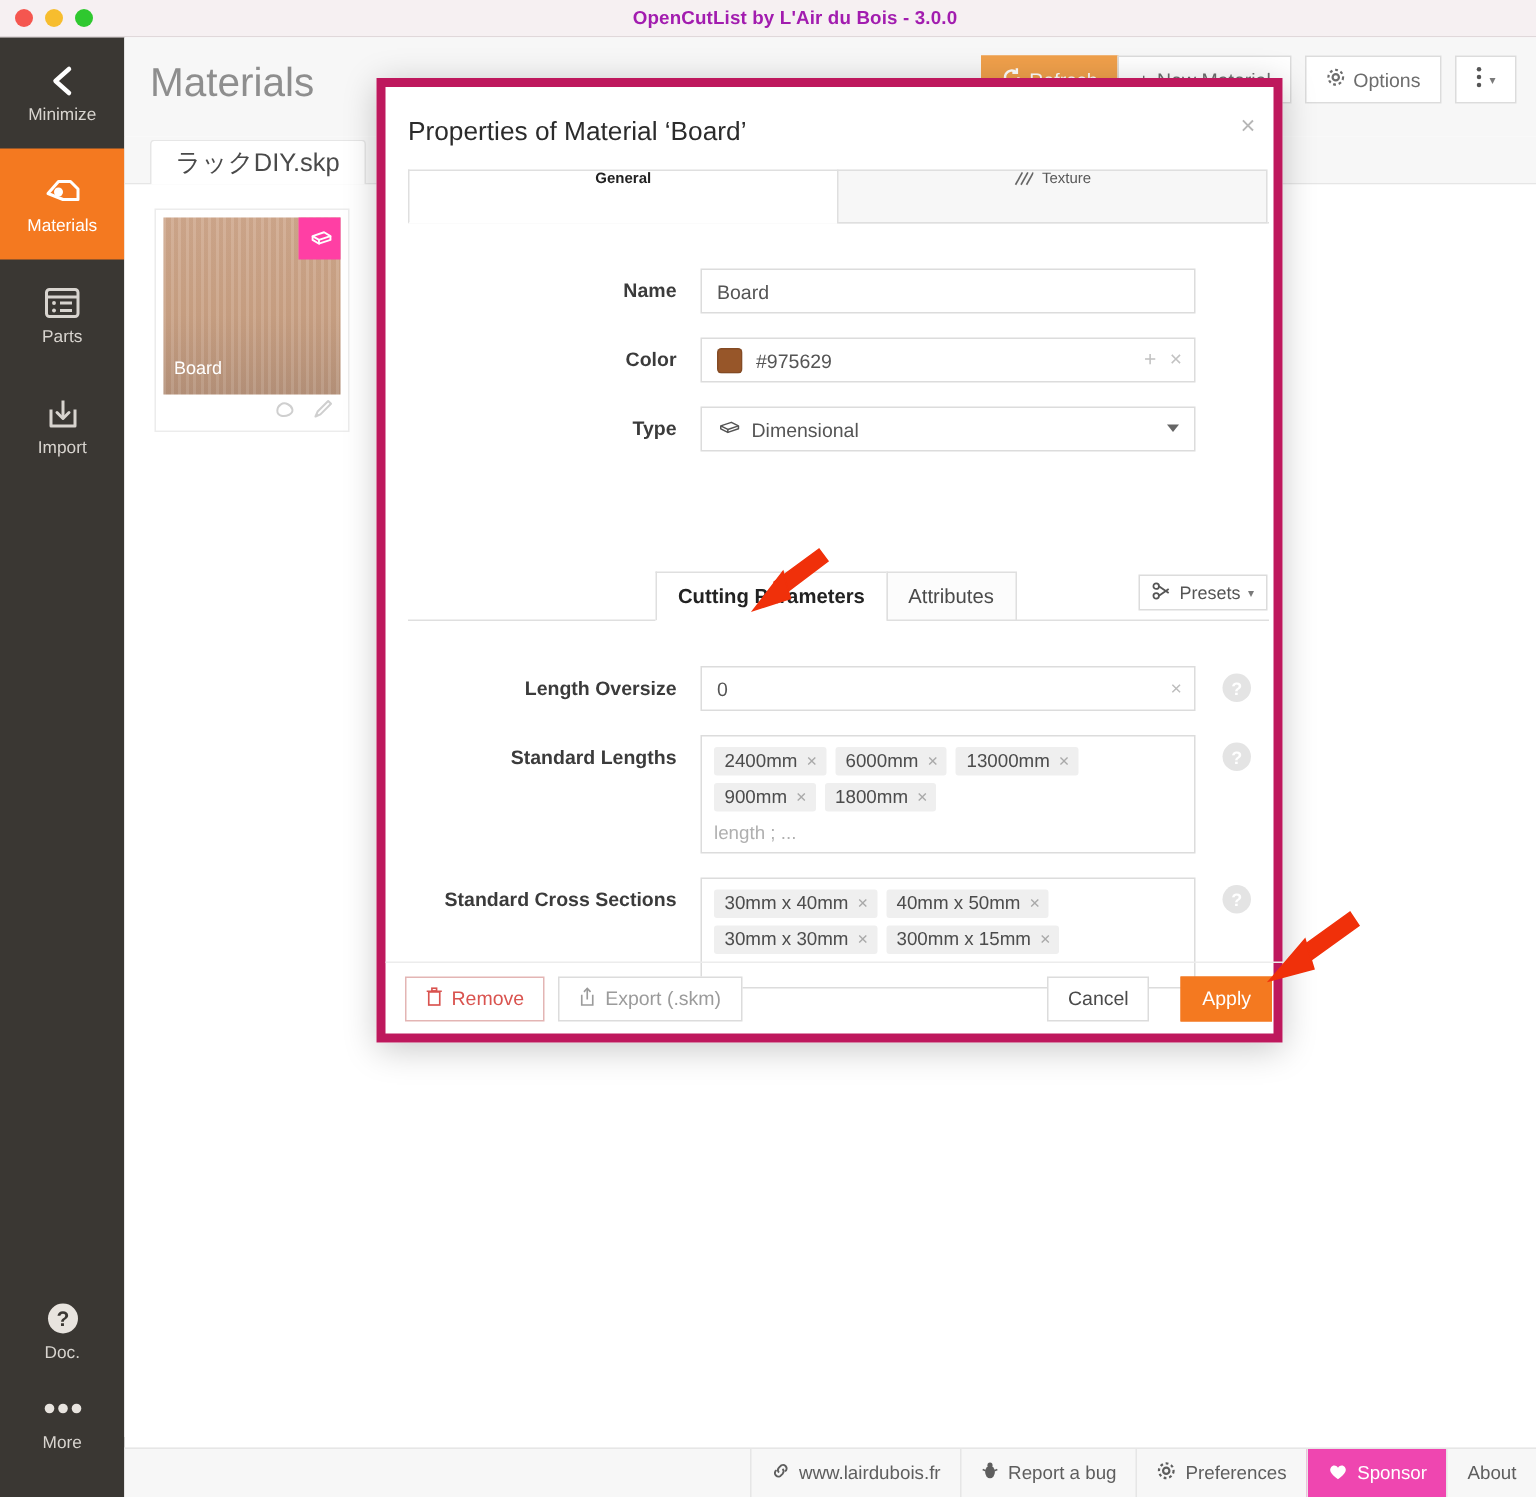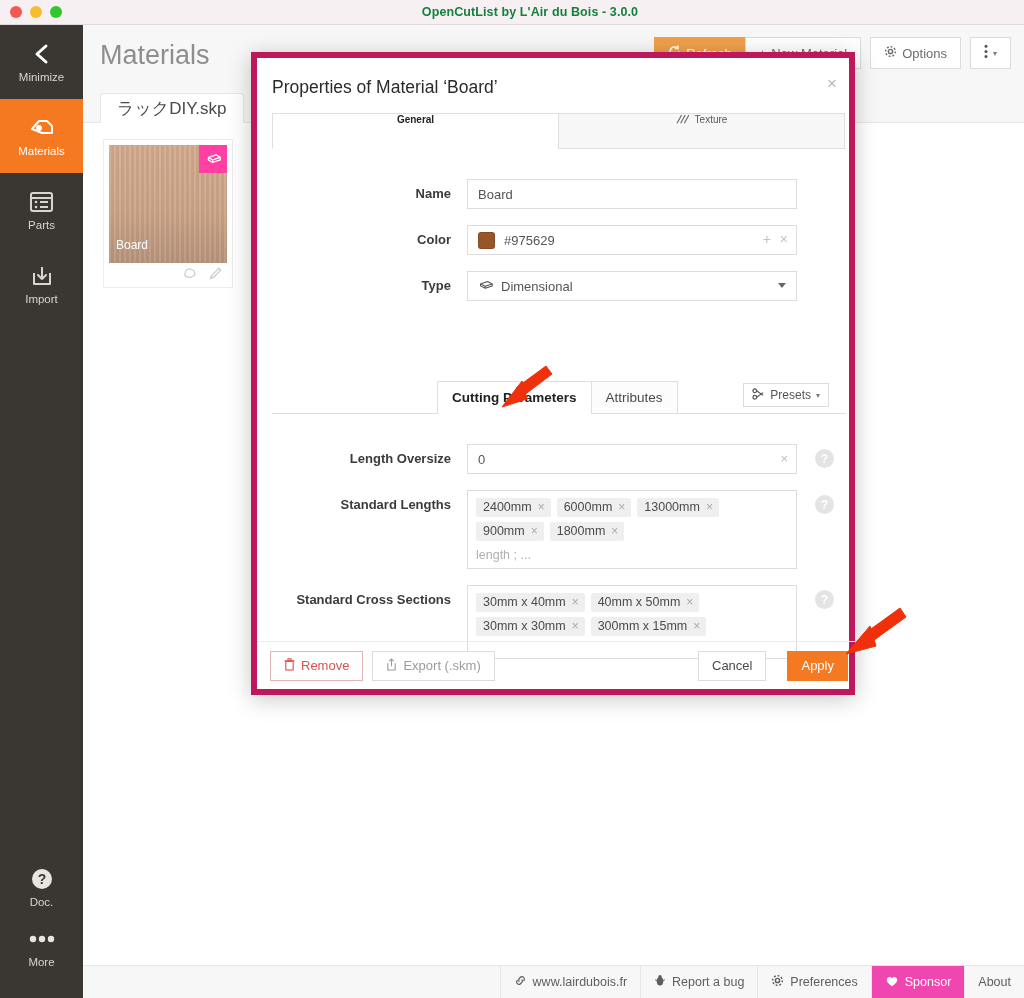--- a/index.html
+++ b/index.html
@@ -23,21 +23,21 @@
     border-bottom: 1px solid #e0d8da;
     display: flex; align-items: center;
   }
   .traffic { display: flex; gap: 8px; padding-left: 10px; }
   .dot { width: 12px; height: 12px; border-radius: 50%; }
   .dot.red { background: #f5564f; }
   .dot.yellow { background: #f7bd2e; }
   .dot.green { background: #2fc82f; }
   .win-title {
     position: absolute; left: 0; right: 0; text-align: center;
-    font-size: 12.5px; font-weight: bold; color: #15803d;
+    font-size: 12.5px; font-weight: bold; color: #a21caf;
     letter-spacing: 0.1px;
     padding-left: 36px;
   }
 
   
   .sidebar {
     position: absolute; left: 0; top: 25px; width: 83px; height: 973px;
     background: #3a3733;
     display: flex; flex-direction: column; align-items: center;
   }
@@ -223,21 +223,21 @@
     height: 33px; padding: 0 14px;
     display: flex; align-items: center;
     font-size: 13.5px; color: #4a4a4a; cursor: pointer;
     background: #ffffff; border: 1px solid #dfdfdf; margin-bottom: -1px;
   }
   .subtab.active { font-weight: bold; color: #222; border-bottom-color: #ffffff; }
   .subtab.inactive { background: #fcfcfc; }
   .subtab + .subtab { margin-left: -1px; }
   .subtabs-left { margin-left: 165px; display: flex; }
   .presets-btn {
-    position: absolute; right: 17px; bottom: 6px;
+    position: absolute; right: 1px; bottom: 6px;
     height: 24px; padding: 0 8px;
     display: flex; align-items: center; gap: 5px;
     border: 1px solid #dcdcdc; background: #ffffff;
     font-size: 12px; color: #555; cursor: pointer;
   }
 
   
   .tagbox {
     width: 330px; min-height: 74px;
     border: 1px solid #dcdcdc; background: #ffffff;

